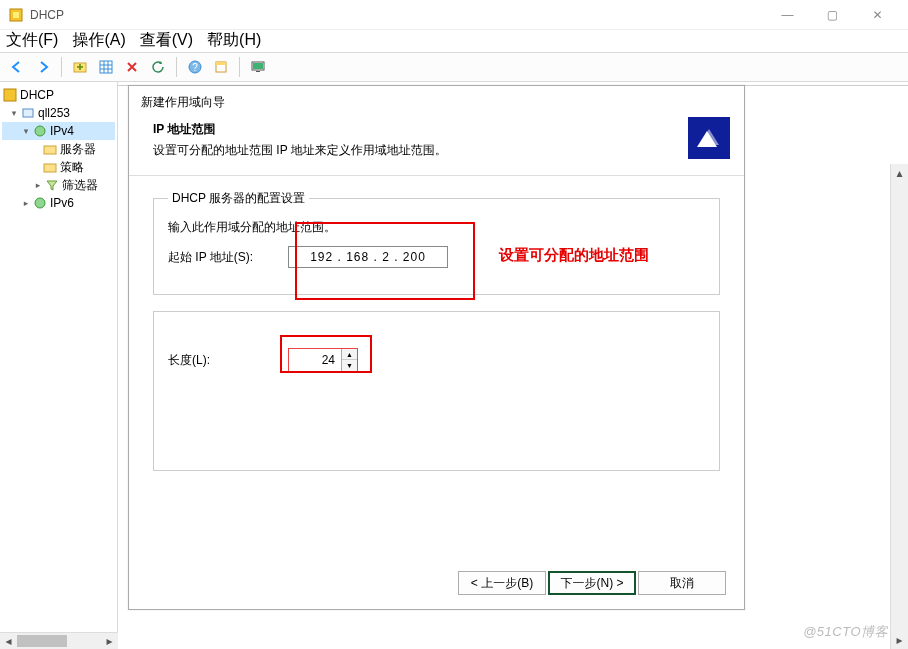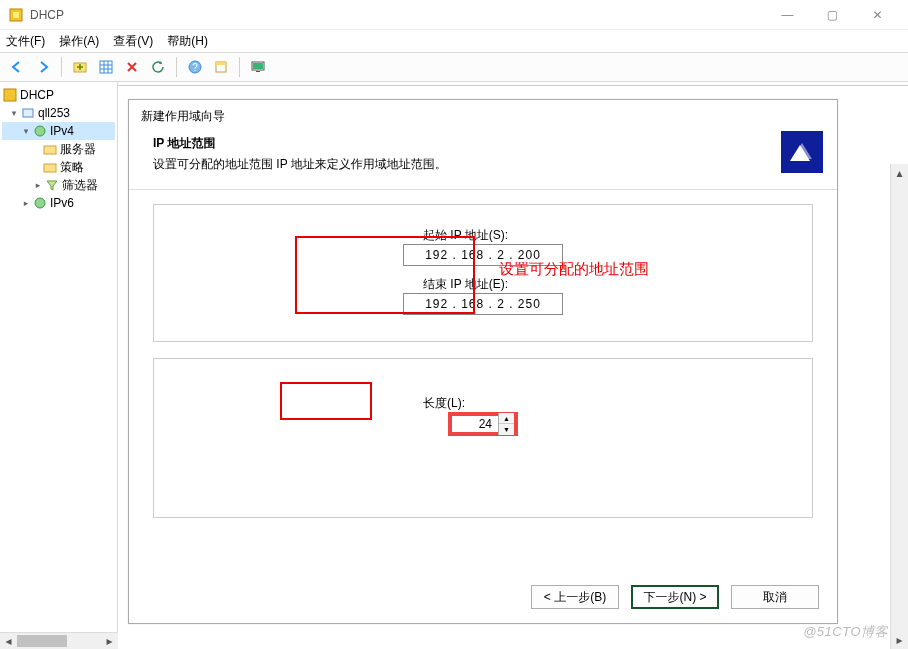--- a/index.html
+++ b/index.html
@@ -6,21 +6,21 @@
     body { background: #fff; width: 908px; height: 649px; overflow: hidden; font-size: 12px; }
 
     
     .titlebar { height: 30px; background: #fff; display: flex; align-items: center; padding: 0 8px; border-bottom: 1px solid #eee; }
     .titlebar .app-icon { width: 16px; height: 16px; margin-right: 6px; }
     .titlebar .title { color: #555; font-size: 12px; flex: 1; }
     .winbtns { display: flex; }
     .winbtn { width: 45px; height: 28px; display: flex; align-items: center; justify-content: center; color: #888; }
 
     
-    .menubar { height: 22px; display: flex; align-items: center; padding: 0 6px; gap: 14px; font-size: 12px; color: #000; }
+    .menubar { height: 22px; display: flex; padding: 0 6px; gap: 14px; font-size: 16px; color: #000; }
     .menubar span { cursor: default; }
 
     
     .toolbar { height: 30px; border-top: 1px solid #d9d9d9; border-bottom: 1px solid #d9d9d9; display: flex; align-items: center; padding: 0 6px; gap: 4px; background: #fcfcfc; }
     .tbtn { width: 22px; height: 22px; display: flex; align-items: center; justify-content: center; border: 1px solid transparent; }
     .tsep { width: 1px; height: 20px; background: #d0d0d0; margin: 0 3px; }
 
     
     .main { display: flex; height: calc(649px - 30px - 22px - 30px); position: relative; }
     .tree { width: 118px; border-right: 1px solid #d9d9d9; padding: 4px 2px; background: #fff; }
@@ -37,52 +37,52 @@
     .rscroll .up, .rscroll .down { height: 18px; display:flex; align-items:center; justify-content:center; color:#555; }
     .rscroll .down { position:absolute; bottom:0; width:100%; }
 
     
     .hscroll { position: absolute; bottom: 0; left: 0; width: 118px; height: 17px; background: #f0f0f0; border-top: 1px solid #ddd; display:flex; }
     .hscroll .l, .hscroll .r { width:17px; display:flex; align-items:center; justify-content:center; color:#555; }
     .hscroll .thumb { flex:0 0 50px; background:#c1c1c1; margin:2px 0; }
     .hscroll .track { flex:1; }
 
     
-    .dialog { position: absolute; left: 128px; top: 99px; width: 710px; height: 525px; background: #fff; border: 1px solid #aaa; box-shadow: 0 0 0 1px rgba(0,0,0,0.03); }
+    .dialog { position: absolute; left: 128px; top: 85px; width: 617px; height: 525px; background: #fff; border: 1px solid #aaa; box-shadow: 0 0 0 1px rgba(0,0,0,0.03); }
     .dlg-header { padding: 8px 12px 0 12px; font-size: 12px; }
     .dlg-header .htitle { color: #000; }
     .dlg-sub { padding: 10px 14px 8px 24px; display: flex; gap: 18px; }
     .dlg-sub .subtext { flex: 1; }
     .dlg-sub .subtext .bold { font-weight: bold; margin-bottom: 4px; }
     .dlg-sub .hicon { width: 42px; height: 42px; background: #0f1f9a; display:flex; align-items:center; justify-content:center; margin-left:8px; margin-top:-4px; }
     .dlg-divider { height: 1px; background: #ddd; margin: 8px 0 0 0; }
 
     .dlg-body { padding: 14px 24px; }
 
     fieldset.group { border: 1px solid #ccc; padding: 12px 14px 16px 14px; margin-bottom: 16px; }
     fieldset.group legend { font-size: 12px; padding: 0 4px; }
 
-    .form-row { display: flex; align-items: center; margin: 10px 0; flex-direction: column; }
+    .form-row { display: flex; align-items: center; margin: 10px 0; }
     .form-row label { width: 120px; font-size: 12px; }
     .ipbox { width: 160px; height: 22px; border: 1px solid #888; background: #fff; display: flex; align-items: center; justify-content: center; font-family: Tahoma, sans-serif; font-size: 12px; letter-spacing: 1px; }
-    .numspin { width: 70px; height: 24px; border: 4px solid #ef4444; display: flex; align-items: center; }
+    .numspin { width: 70px; height: 24px; border: 1px solid #ef4444; display: flex; align-items: center; }
     .numspin .nv { flex: 1; text-align: right; padding-right: 6px; font-size: 12px; }
     .numspin .arrows { width: 16px; display: flex; flex-direction: column; border-left: 1px solid #aaa; }
     .numspin .arrows div { height: 11px; display:flex; align-items:center; justify-content:center; font-size:7px; background:#f4f4f4; border-bottom:1px solid #ccc; }
-    .red-note { color: #e60000; font-size: 15px; font-weight: 400; }
+    .red-note { color: #e60000; font-size: 15px; font-weight: 700; }
 
     .section1-wrap { position: relative; }
     .section1-redbox { position: absolute; left: 142px; top: 32px; width: 180px; height: 78px; border: 2px solid #e60000; pointer-events:none; }
     .section1-note { position: absolute; left: 346px; top: 56px; }
 
     .section2-wrap { position: relative; }
     .len-redbox { position: absolute; left: 127px; top: 24px; width: 92px; height: 38px; border: 2px solid #e60000; pointer-events:none;}
     .section2-note { position: absolute; left: 228px; top: 32px; white-space: nowrap; }
 
-    .dlg-buttons { position: absolute; bottom: 14px; right: 18px; display: flex; gap: 12px; align-items: center; }
+    .dlg-buttons { position: absolute; bottom: 14px; right: 18px; display: flex; gap: 2px; align-items: center; }
     .btn { min-width: 88px; height: 24px; border: 1px solid #adadad; background: #fdfdfd; font-size: 12px; display:flex; align-items:center; justify-content:center; padding: 0 10px; cursor: default; }
     .btn.primary { border: 2px solid #14532d; }
 
     .watermark { position: absolute; right: 20px; bottom: 8px; color: #bbb; font-size: 13px; font-style: italic; letter-spacing: 0.5px; }
   </style>
 </head>
 <body>
 
 <div class="titlebar">
   <span class="app-icon">
@@ -263,27 +263,25 @@
           </g>
         </svg>
     </div>
   </div>
   <div class="dlg-divider"></div>
 
   <div class="dlg-body">
 
     <div class="section1-wrap">
       <fieldset class="group">
+        <legend>DHCP 服务器的配置设置</legend>
+        <div>输入此作用域分配的地址范围。</div>
         <div class="form-row">
           <label>起始 IP 地址(S):</label>
           <div class="ipbox">192 . 168 .   2  . 200</div>
-        </div>
-        <div class="form-row">
-          <label>结束 IP 地址(E):</label>
-          <div class="ipbox">192 . 168 .   2  . 250</div>
         </div>
       </fieldset>
       <div class="section1-redbox"></div>
       <div class="red-note section1-note">设置可分配的地址范围</div>
     </div>
 
     <div class="section2-wrap">
       <fieldset class="group" style="height:160px">
         <div class="form-row" style="margin-top:24px">
           <label>长度(L):</label>

